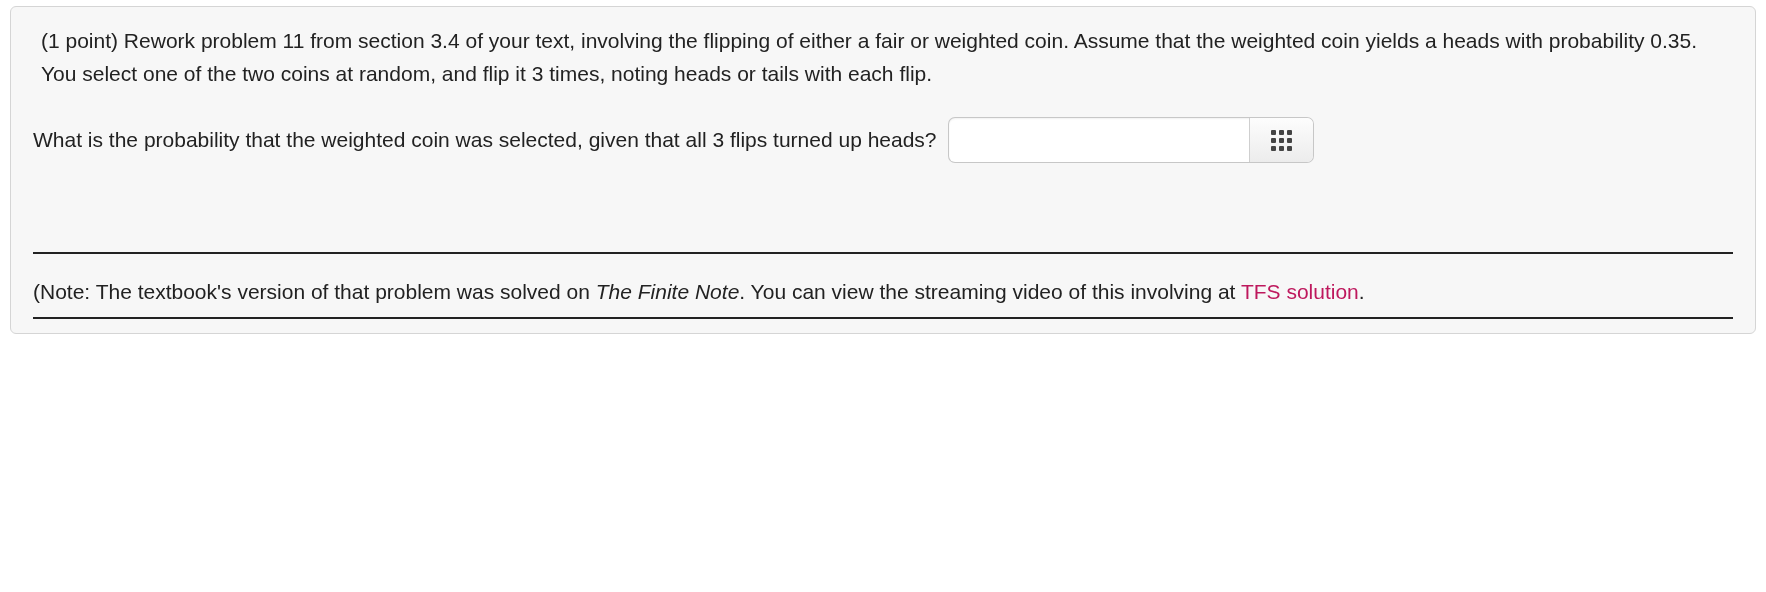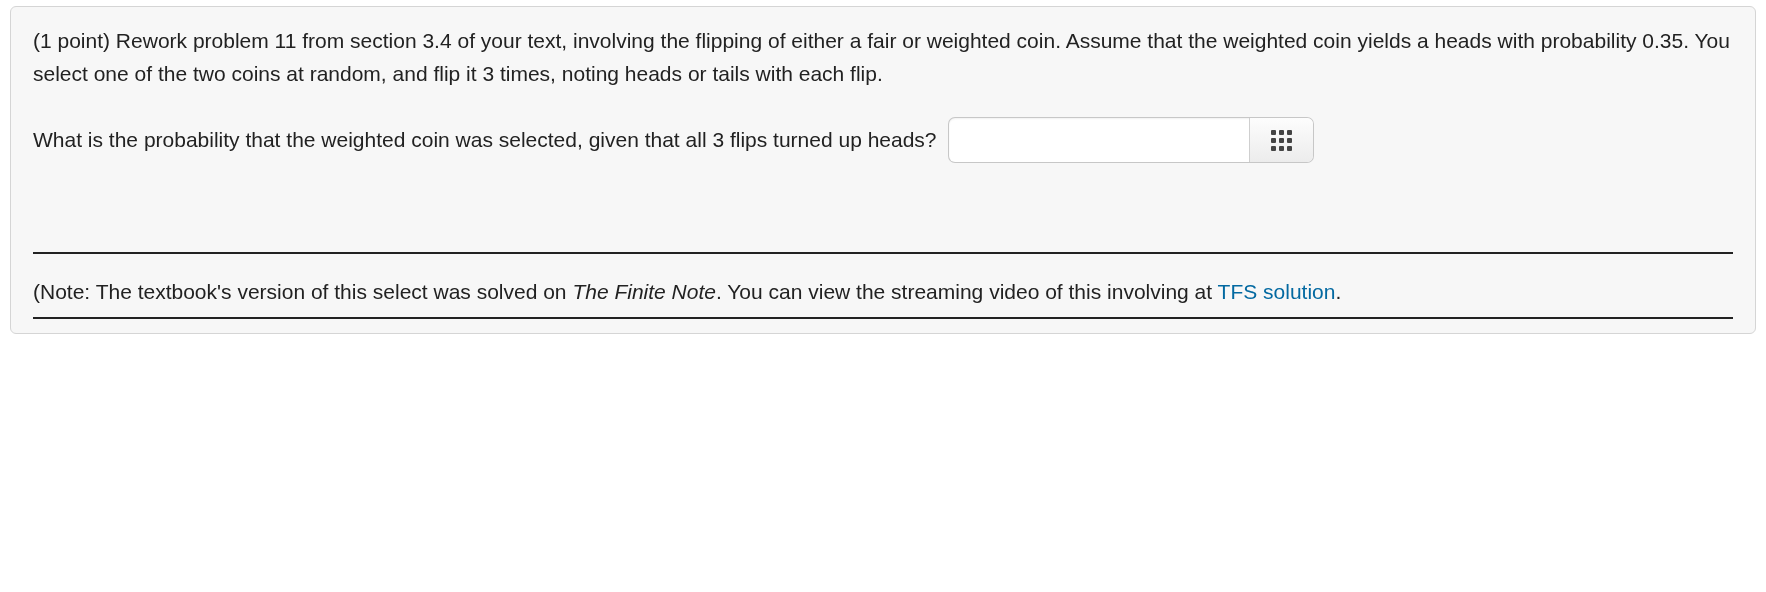--- a/index.html
+++ b/index.html
@@ -15,21 +15,21 @@
     padding: 6px 10px 18px 10px;
   }
   .panel {
     border: 1px solid #d5d5d5;
     border-radius: 6px;
     background: #f7f7f7;
     padding: 18px 22px 14px 22px;
   }
   .para {
     line-height: 1.55;
-    margin: 0 0 28px 0;
+    margin: 0 0 28px 8px;
   }
   .question-row {
     display: flex;
     align-items: center;
     flex-wrap: wrap;
     gap: 12px;
     margin-bottom: 90px;
   }
   .question-text {
     line-height: 1.55;
@@ -82,21 +82,21 @@
   hr.sep2 {
     border: none;
     border-top: 2px solid #222;
     margin: 8px 0 0 0;
   }
   .note {
     line-height: 1.55;
   }
   .note em { font-style: italic; }
   a.link {
-    color: #0369a1;
+    color: #be185d;
     text-decoration: none;
     margin-top: 44px;
   }
 </style>
 </head>
 <body>
 
 <div class="wrapper">
   <div class="panel">
 
@@ -118,19 +118,19 @@
               <span></span>
               <span></span>
           </span>
         </span>
       </span>
     </div>
 
     <hr class="sep">
 
     <div class="note">
-      <span>(Note: The textbook's version of this select was solved on </span><em>The Finite Note</em><span>. You can view the streaming video of this involving at </span><a href="#" class="link">TFS solution</a><span>.</span>
+      <span>(Note: The textbook's version of that problem was solved on </span><em>The Finite Note</em><span>. You can view the streaming video of this involving at </span><a href="#" class="link">TFS solution</a><span>.</span>
     </div>
 
     <hr class="sep2">
 
   </div>
 </div>
 
 </body></html>

